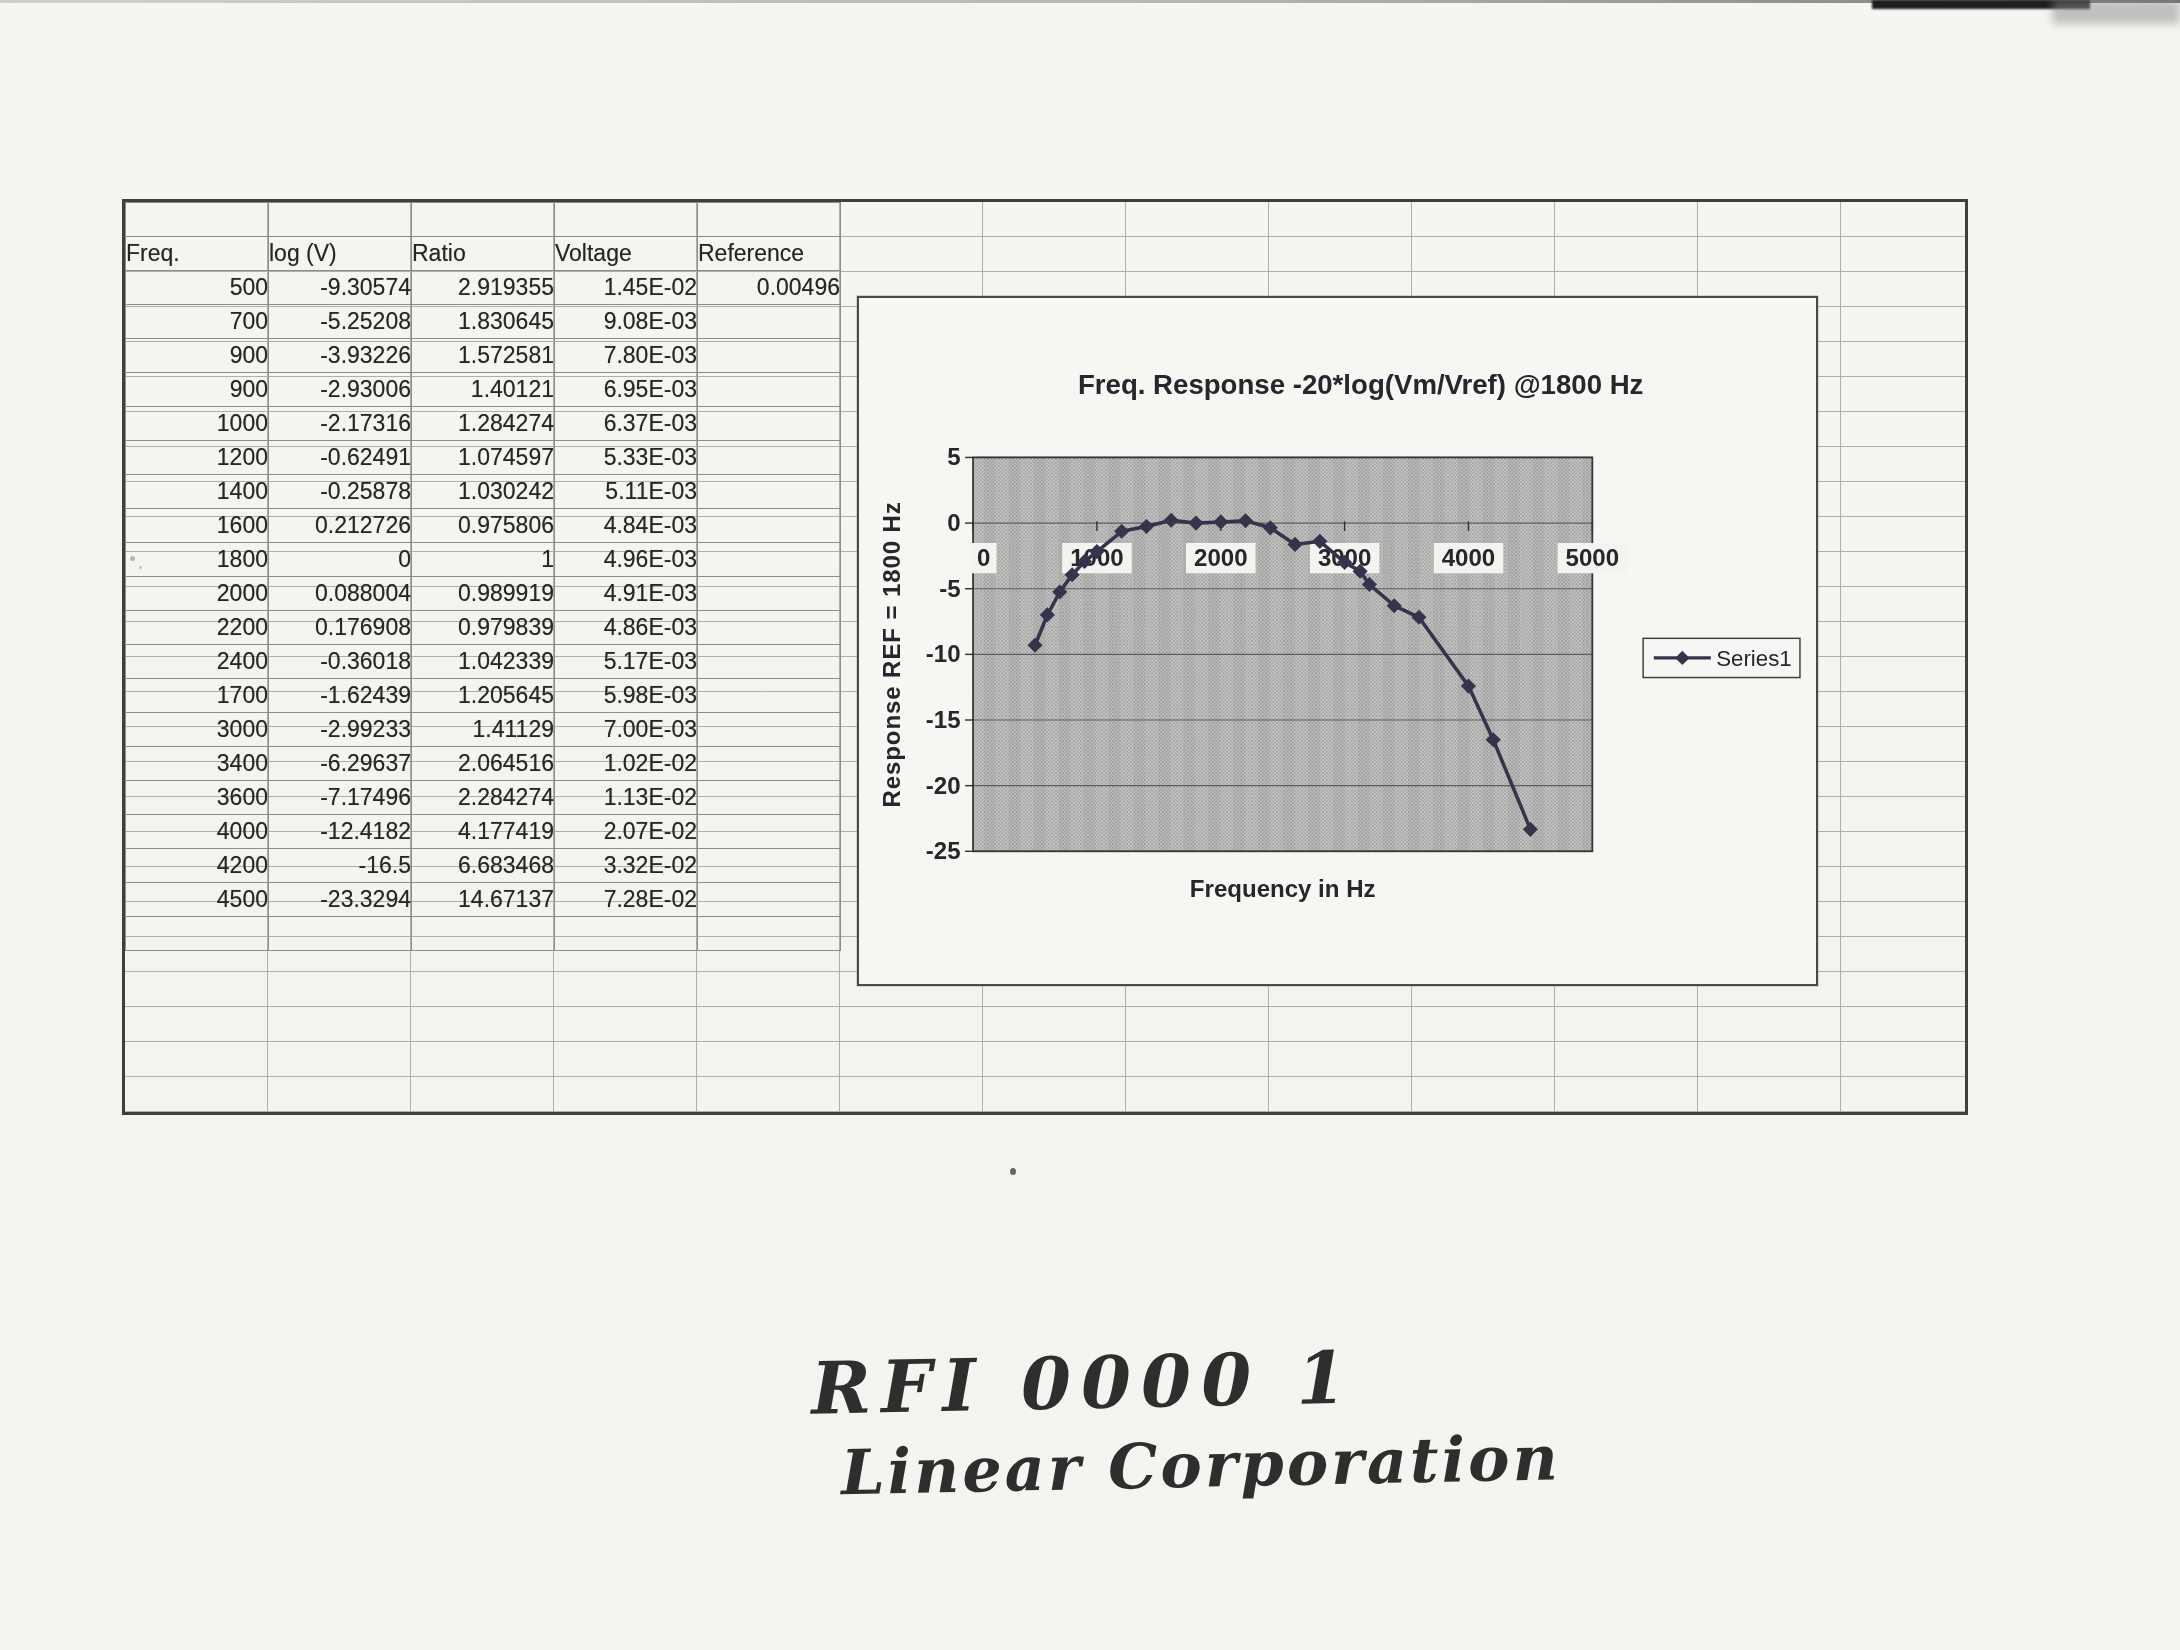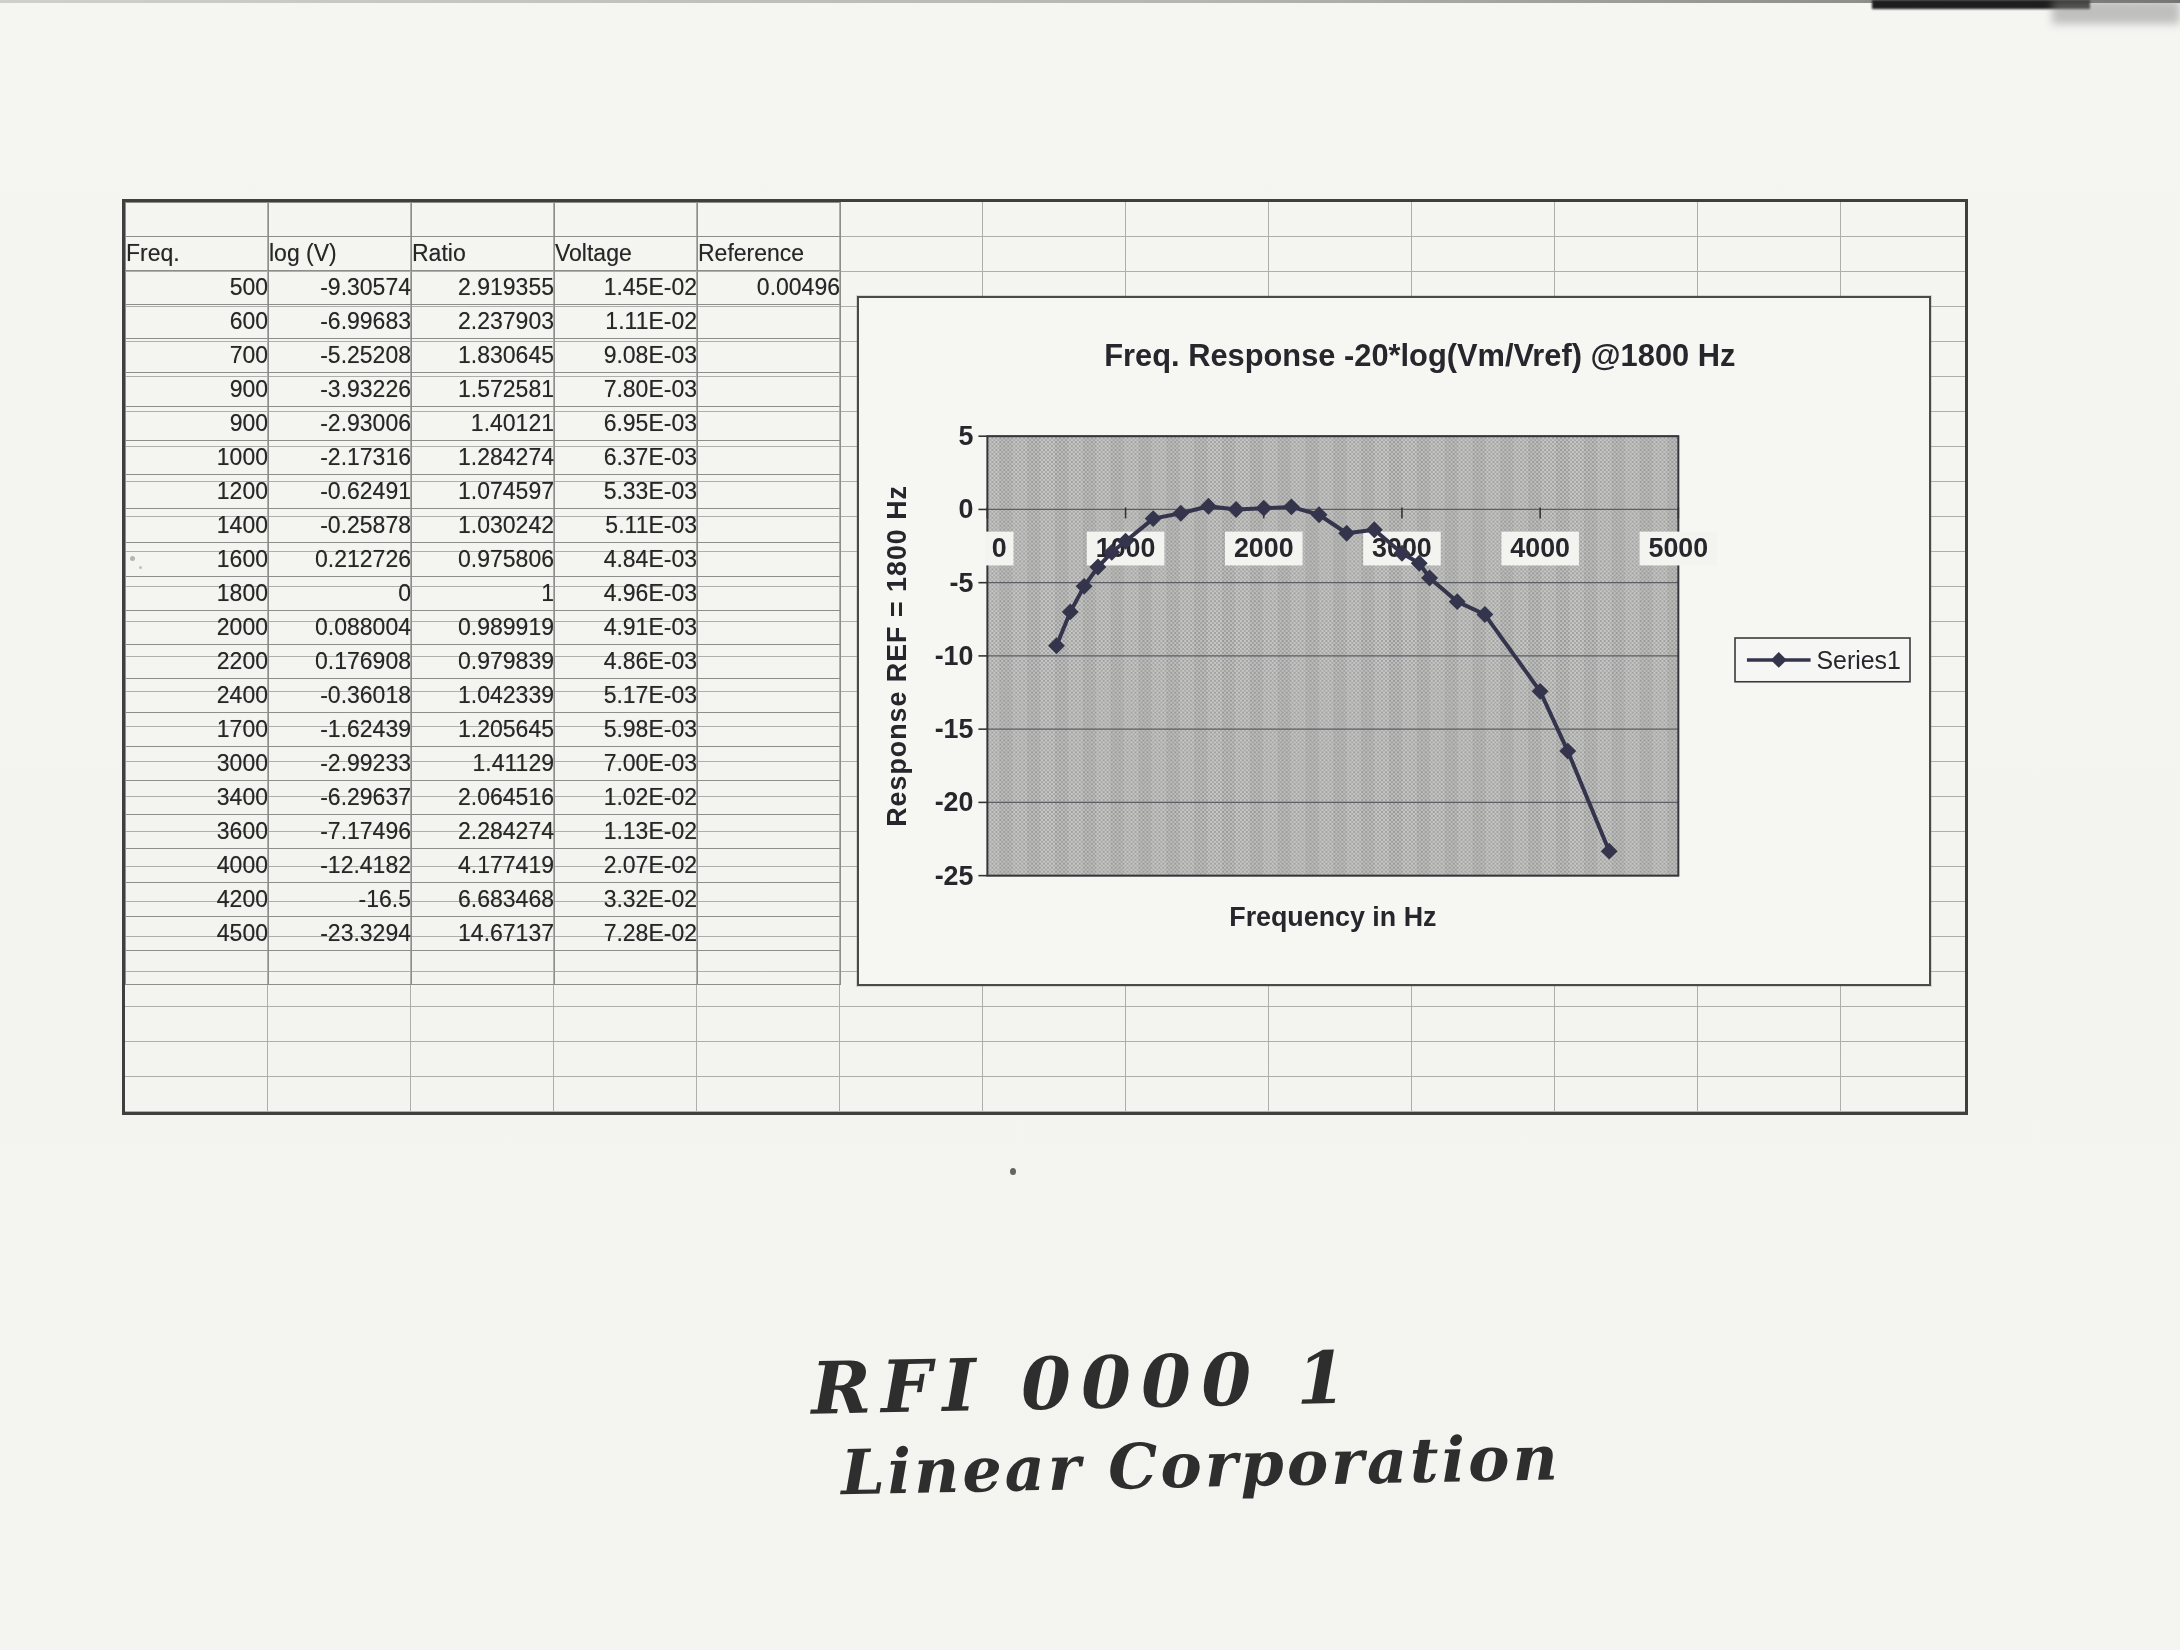--- a/index.html
+++ b/index.html
@@ -13,21 +13,21 @@
   
   .sheet{position:absolute;left:122px;top:199px;width:1840px;height:910px;border:3px solid #3f3f3f;background-image:
       repeating-linear-gradient(to bottom, rgba(0,0,0,0) 0 34px, #aeaeac 34px 35px),
       repeating-linear-gradient(to right, rgba(0,0,0,0) 0 142px, #aeaeac 142px 143px);}
   table.data{border-collapse:collapse;table-layout:fixed;position:absolute;left:0;top:0;width:715px;}
   table.data td{border:1px solid #8d8d8b;height:33px;font-size:23px;color:#262626;text-shadow:0 0 .7px rgba(40,40,40,.45);white-space:nowrap;overflow:hidden;padding:0;}
   td.hdr{text-align:left;padding-left:7px;}
   td.num{text-align:right;padding-right:9px;}
   td.empty{border-color:#a5a5a3;}
   
-  .chart{position:absolute;left:857px;top:296px;width:1074px;height:690px;box-sizing:border-box;border:2px solid #4a4a4a;background:#f6f6f3;box-shadow:0 0 0 1px rgba(120,120,120,.25);}
+  .chart{position:absolute;left:857px;top:296px;width:961px;height:690px;box-sizing:border-box;border:2px solid #4a4a4a;background:#f6f6f3;box-shadow:0 0 0 1px rgba(120,120,120,.25);}
   .chart svg{position:absolute;left:0;top:0;width:100%;height:100%;}
   .chart text{font-family:"Liberation Sans",sans-serif;fill:#26262c;}
   
   .handwriting{position:absolute;left:812px;top:1338px;transform:rotate(-1.2deg);color:#2e2e2e;font-family:"DejaVu Serif",serif;font-style:italic;font-weight:600;}
   .hw1{font-size:72px;letter-spacing:10px;}
   .hw2{font-size:62px;letter-spacing:3px;margin-top:6px;margin-left:28px;}
 </style>
 </head>
 <body>
 
@@ -62,27 +62,20 @@
             <td class="hdr">Ratio</td>
             <td class="hdr">Voltage</td>
             <td class="hdr">Reference</td>
           </tr>
           <tr>
             <td class="num">500</td>
             <td class="num">-9.30574</td>
             <td class="num">2.919355</td>
             <td class="num">1.45E-02</td>
             <td class="num">0.00496</td>
-          </tr>
-          <tr>
-            <td class="num">600</td>
-            <td class="num">-6.99683</td>
-            <td class="num">2.237903</td>
-            <td class="num">1.11E-02</td>
-            <td class="num"></td>
           </tr>
           <tr>
             <td class="num">700</td>
             <td class="num">-5.25208</td>
             <td class="num">1.830645</td>
             <td class="num">9.08E-03</td>
             <td class="num"></td>
           </tr>
           <tr>
             <td class="num">900</td>

